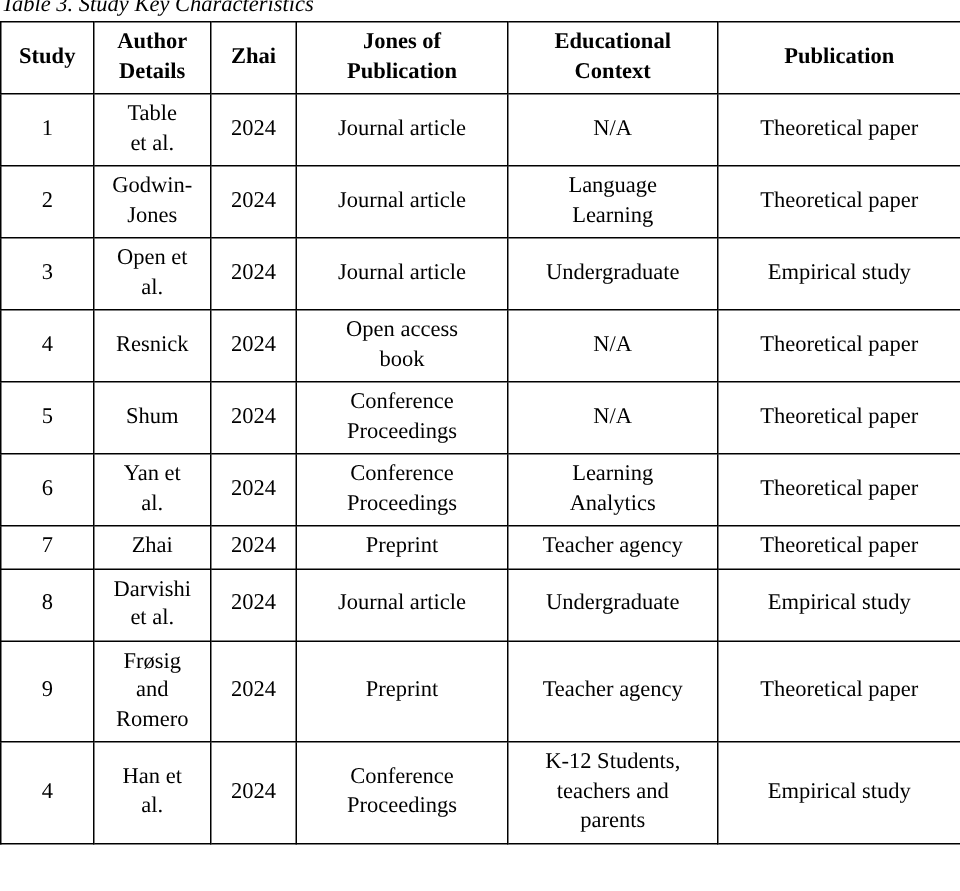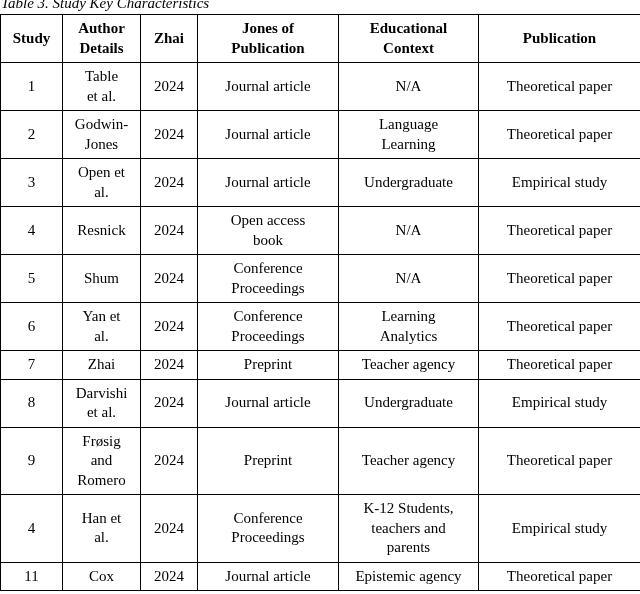--- a/index.html
+++ b/index.html
@@ -169,23 +169,15 @@
           <td>Han et
 al.</td>
           <td>2024</td>
           <td>Conference
 Proceedings</td>
           <td>K-12 Students,
 teachers and
 parents</td>
           <td>Empirical study</td>
         </tr>
-        <tr>
-          <td>11</td>
-          <td>Cox</td>
-          <td>2024</td>
-          <td>Journal article</td>
-          <td>Epistemic agency</td>
-          <td>Theoretical paper</td>
-        </tr>
       </tbody>
   </table>
 </div>
 
 </body></html>

